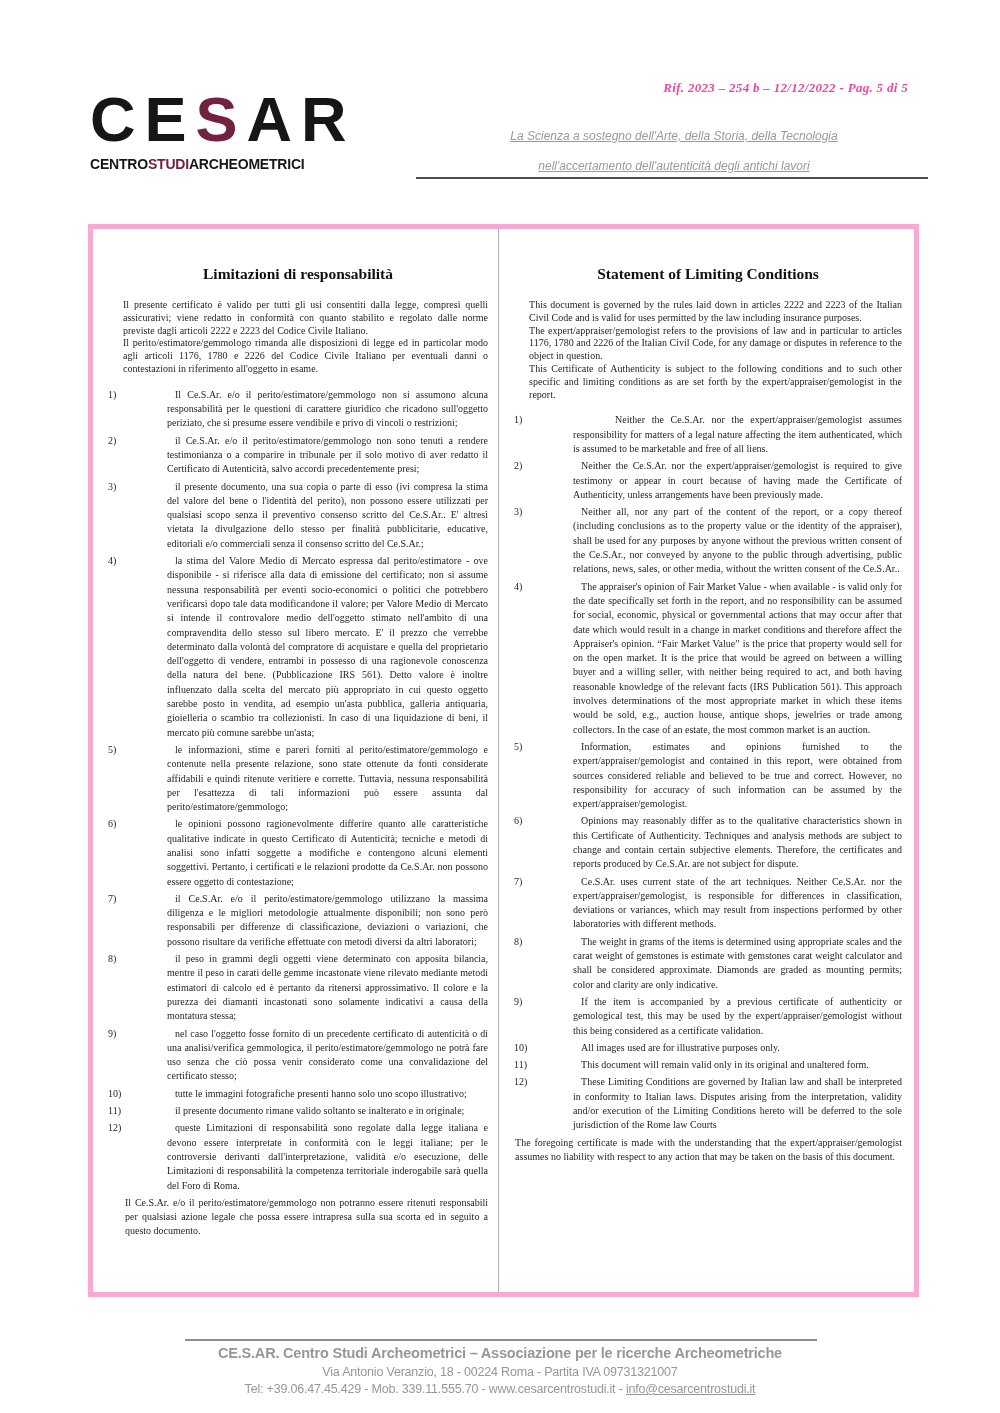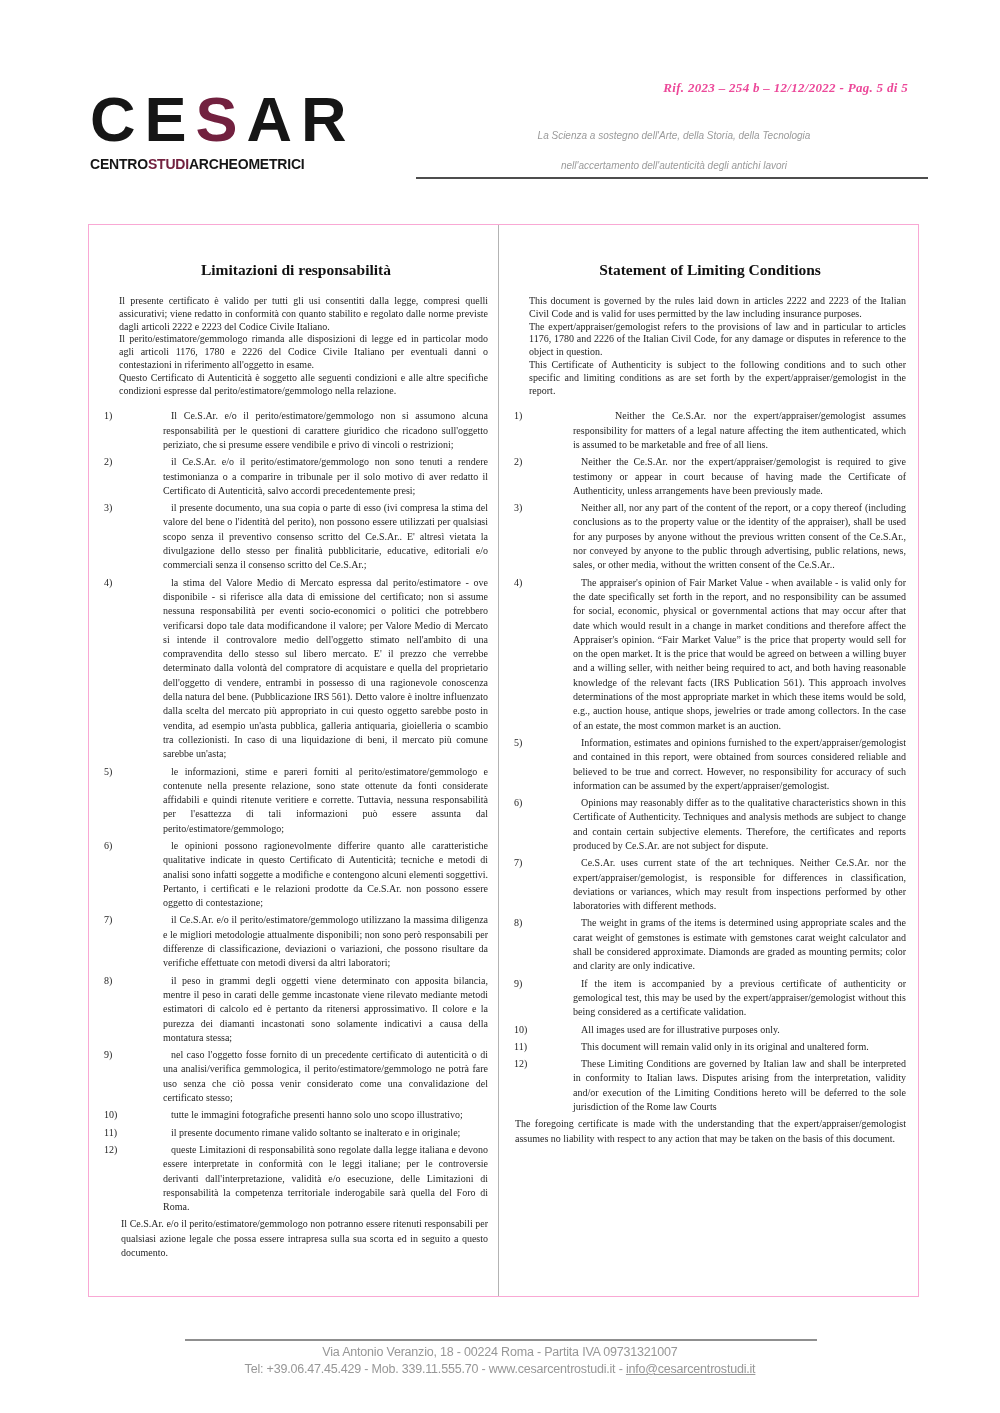--- a/index.html
+++ b/index.html
@@ -51,41 +51,42 @@
   }
   .accent { color: #72213f; }
   .tagline {
     position: absolute;
     left: 428px;
     top: 121px;
     width: 492px;
     text-align: center;
     font-family: "Liberation Sans", sans-serif;
     font-style: italic;
-    font-size: 10px;
+    font-size: 12px;
     color: #9a9a9a;
     line-height: 30px;
+    text-decoration: underline;
   }
   .header-rule {
     position: absolute;
     left: 416px;
     top: 177px;
     width: 512px;
     height: 2px;
     background: #4d4d4d;
   }
 
   
   .content-box {
     position: absolute;
     left: 88px;
     top: 224px;
     width: 831px;
     height: 1073px;
-    border: 1px solid #f9a8d4;
+    border: 5px solid #f9a8d4;
     display: flex;
     box-sizing: border-box;
     overflow: hidden;
   }
   .col {
     box-sizing: border-box;
     overflow: hidden;
     font-size: 10px;
   }
   .col.left  { width: 410px; padding: 10px 10px 8px 15px; }
@@ -167,21 +168,20 @@
   <div class="header-rule"></div>
 
   <div class="content-box">
 
     <div class="col left">
       <div class="col-title">Limitazioni di responsabilità</div>
       <div class="intro">
 
       <p>Il presente certificato è valido per tutti gli usi consentiti dalla legge, compresi quelli assicurativi; viene redatto in conformità con quanto stabilito e regolato dalle norme previste dagli articoli 2222 e 2223 del Codice Civile Italiano.</p>
           <p>Il perito/estimatore/gemmologo rimanda alle disposizioni di legge ed in particolar modo agli articoli 1176, 1780 e 2226 del Codice Civile Italiano per eventuali danni o contestazioni in riferimento all'oggetto in esame.</p>
-          <p>Questo Certificato di Autenticità è soggetto alle seguenti condizioni e alle altre specifiche condizioni espresse dal perito/estimatore/gemmologo nella relazione.</p>
         </div>
       <div class="list">
 
           <div class="item">
             <span class="inum">1)</span>
             <span class="itext">Il Ce.S.Ar. e/o il perito/estimatore/gemmologo non si assumono alcuna responsabilità per le questioni di carattere giuridico che ricadono sull'oggetto periziato, che si presume essere vendibile e privo di vincoli o restrizioni;</span>
           </div>
 
           <div class="item">
             <span class="inum">2)</span>
@@ -311,17 +311,18 @@
             <span class="itext">These Limiting Conditions are governed by Italian law and shall be interpreted in conformity to Italian laws. Disputes arising from the interpretation, validity and/or execution of the Limiting Conditions hereto will be deferred to the sole jurisdiction of the Rome law Courts</span>
           </div>
         </div>
       <div class="closing">The foregoing certificate is made with the understanding that the expert/appraiser/gemologist assumes no liability with respect to any action that may be taken on the basis of this document.</div>
     </div>
 
   </div>
 
   <div class="footer-rule"></div>
   <div class="footer">
+    <div class="f1">CE.S.AR.  Centro Studi Archeometrici – Associazione per le ricerche Archeometriche</div>
     <div class="f2">Via Antonio Veranzio, 18  -  00224  Roma  -  Partita IVA 09731321007</div>
     <div class="f3"><span>Tel: +39.06.47.45.429  -  Mob. 339.11.555.70  -  </span><span>www.cesarcentrostudi.it</span><span>  - </span><a class="email" href="#">info@cesarcentrostudi.it</a></div>
   </div>
 
 </div>
 
 </body></html>

